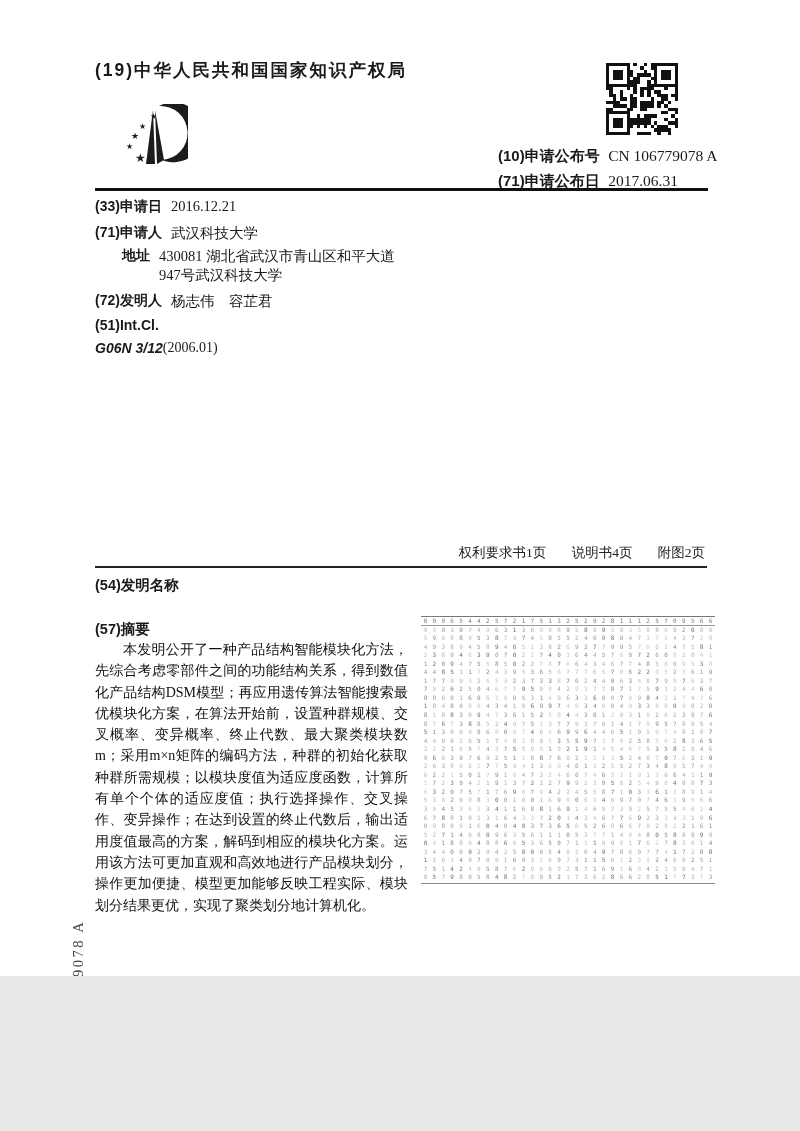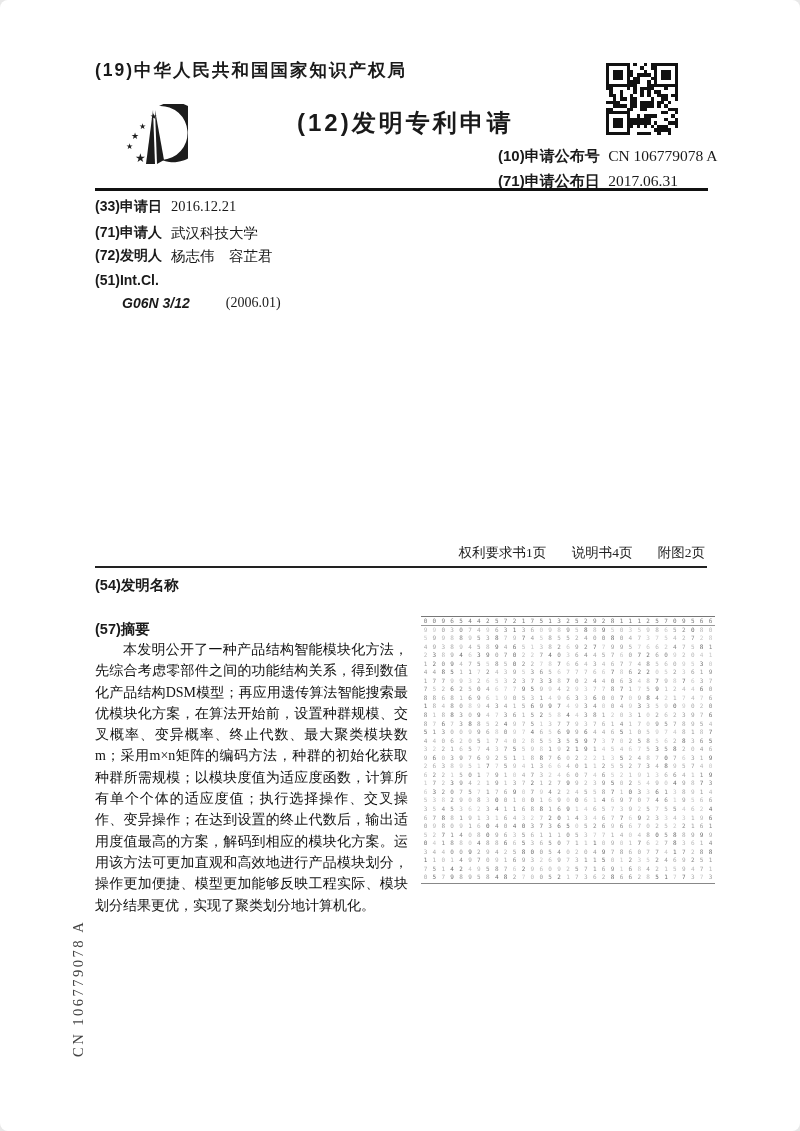--- a/index.html
+++ b/index.html
@@ -1,41 +1,40 @@
 <!DOCTYPE html>
 <html><head>
 <meta charset="utf-8">
 <style>
   * { margin:0; padding:0; box-sizing:border-box; }
   html,body { background:#e8e8e8; }
   .page {
-    position:relative; width:800px; height:1131px; background:#ffffff;
+    position:relative; width:800px; height:976px; background:#ffffff;
     font-family:"Liberation Sans", sans-serif; color:#1a1a1a; overflow:hidden;
     margin:0 auto;
-    border-radius:8px;
   }
   .office { position:absolute; left:95px; top:58px; font-size:17.5px; font-weight:bold; letter-spacing:2px; }
   .qr { position:absolute; left:606px; top:63px; width:72px; height:72px; display:grid;
         grid-template-columns:repeat(21,1fr); grid-template-rows:repeat(21,1fr); }
   .qr div { width:100%; height:100%; }
   .qr .on { background:#111; }
   .logo { position:absolute; left:126px; top:104px; }
   .doc-type { position:absolute; left:297px; top:107px; font-size:24px; font-weight:bold; letter-spacing:3px; }
   .pub-line { position:absolute; left:498px; white-space:nowrap; }
   .pub-line .lbl { font-size:15px; font-weight:bold; }
   .pub-line .val { font-size:15.5px; font-family:"Liberation Serif", serif; margin-left:4px; }
   .rule-thick { position:absolute; left:95px; top:188px; width:613px; height:2.5px; background:#111; }
   .rule-thin  { position:absolute; left:95px; top:566px; width:612px; height:1.5px; background:#222; }
   .biblio { position:absolute; left:95px; top:198px; width:330px; font-size:14px; }
   .brow { display:flex; align-items:flex-start; margin-bottom:8px; }
   .brow .lbl { font-weight:bold; white-space:nowrap; }
   .brow .val { font-family:"Liberation Serif", serif; font-size:14.5px; margin-left:9px; }
   .brow.addr { margin-left:27px; margin-bottom:7px; }
   .brow.addr .val { width:252px; }
-  .brow.intcl-entry { margin-left:27px; margin-bottom:5px;gap:36px; }
+  .brow.intcl-entry { margin-bottom:5px; }
   .code { font-style:italic; font-weight:bold; font-family:"Liberation Sans", sans-serif; }
   .year { font-family:"Liberation Serif", serif; font-style:normal; font-weight:normal; }
   .pages-info { position:absolute; left:95px; top:544px; width:610px; text-align:right; font-size:13.5px;
                 font-family:"Liberation Serif", serif; color:#222; }
   .pages-info span { margin-left:22px; }
   .sec-label { position:absolute; font-size:14.5px; font-weight:bold; }
   .inv-title { position:absolute; left:128px; top:599px; font-size:14.5px; font-family:"Liberation Serif", serif; letter-spacing:1px; }
   .abstract { position:absolute; left:95px; top:639px; width:313px; font-size:14px; line-height:21.3px;
               text-align:justify; text-indent:2em; font-family:"Liberation Serif", serif; color:#111; }
   .fig { position:absolute; left:421px; top:616px; width:294px; height:268px;
@@ -501,41 +500,44 @@
     <path d="M33,2 A30,30 0 1 1 36,56 A23,23 0 1 0 33,2 Z" fill="#1c1c1c"></path>
     <polygon points="20,60 27,6 29,60" fill="#1c1c1c"></polygon>
     <polygon points="31,60 29,6 38,56" fill="#1c1c1c"></polygon>
     <text x="24" y="15" font-size="8" fill="#1c1c1c">★</text>
     <text x="13" y="25" font-size="8" fill="#1c1c1c">★</text>
     <text x="5" y="35" font-size="9" fill="#1c1c1c">★</text>
     <text x="0" y="45" font-size="8" fill="#1c1c1c">★</text>
     <text x="9" y="58" font-size="12" fill="#1c1c1c">★</text>
   </svg>
 
-  <div class="doc-type">(12)发明专利申请</div>
 
   <div class="pub-line" style="top:147px">
     <span class="lbl">(10)申请公布号</span>
     <span class="val">CN 106779078 A</span>
   </div>
   <div class="pub-line" style="top:172px">
     <span class="lbl">(71)申请公布日</span>
     <span class="val">2017.06.31</span>
   </div>
 
   <div class="rule-thick"></div>
 
   <div class="biblio">
     <div class="brow">
       <span class="lbl">(33)申请日</span>
       <span class="val">2016.12.21</span>
     </div>
     <div class="brow" style="margin-bottom:4px">
       <span class="lbl">(71)申请人</span>
       <span class="val">武汉科技大学</span>
+    </div>
+    <div class="brow addr">
+      <span class="lbl">地址</span>
+      <span class="val">430081 湖北省武汉市青山区和平大道947号武汉科技大学</span>
     </div>
     <div class="brow" style="margin-bottom:6px">
       <span class="lbl">(72)发明人</span>
       <span class="val">杨志伟　容芷君</span>
     </div>
     <div class="brow" style="margin-bottom:7px">
       <span class="lbl">(51)Int.Cl.</span>
     </div>
     <div class="brow intcl-entry">
       <span class="code">G06N 3/12</span>

